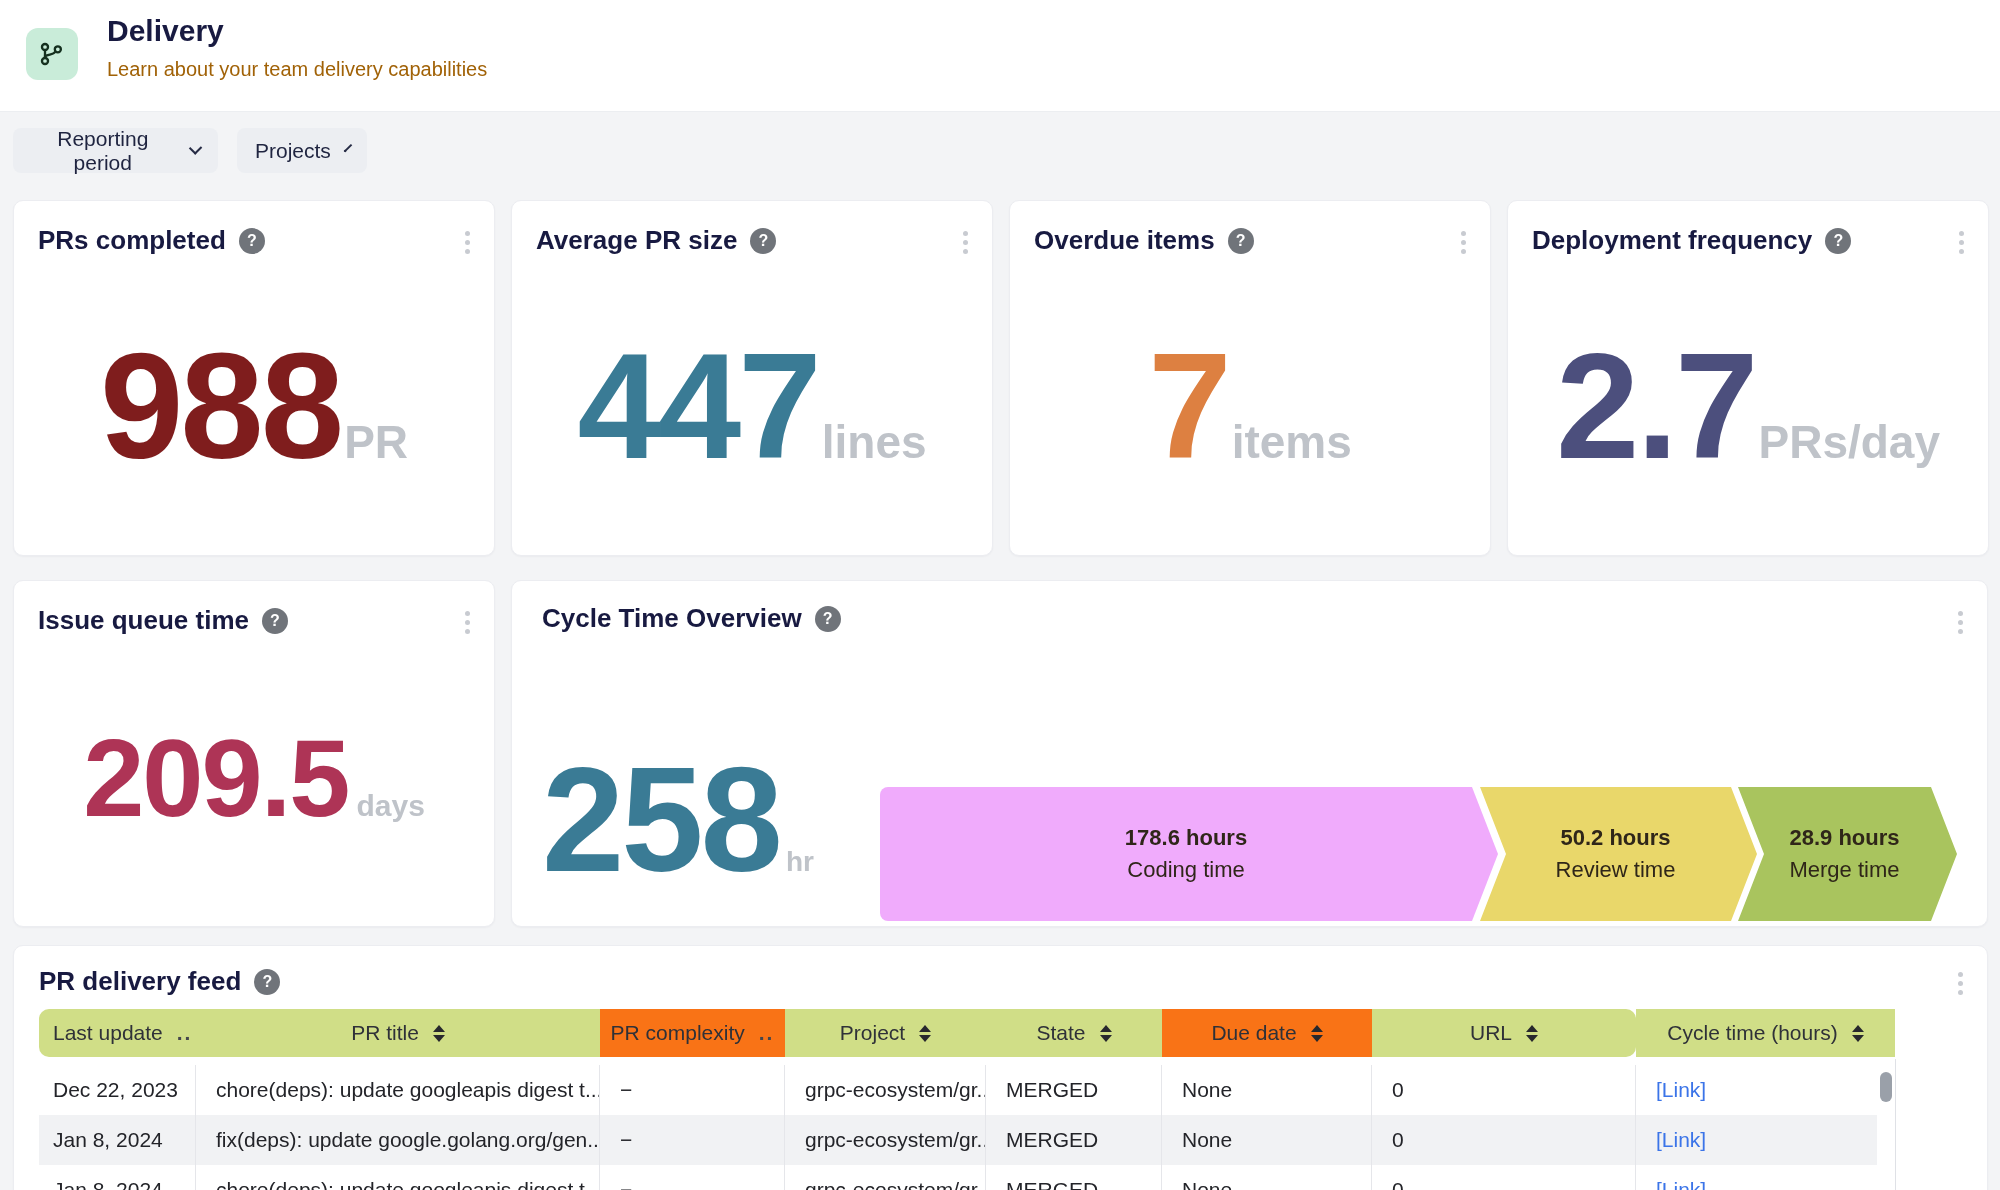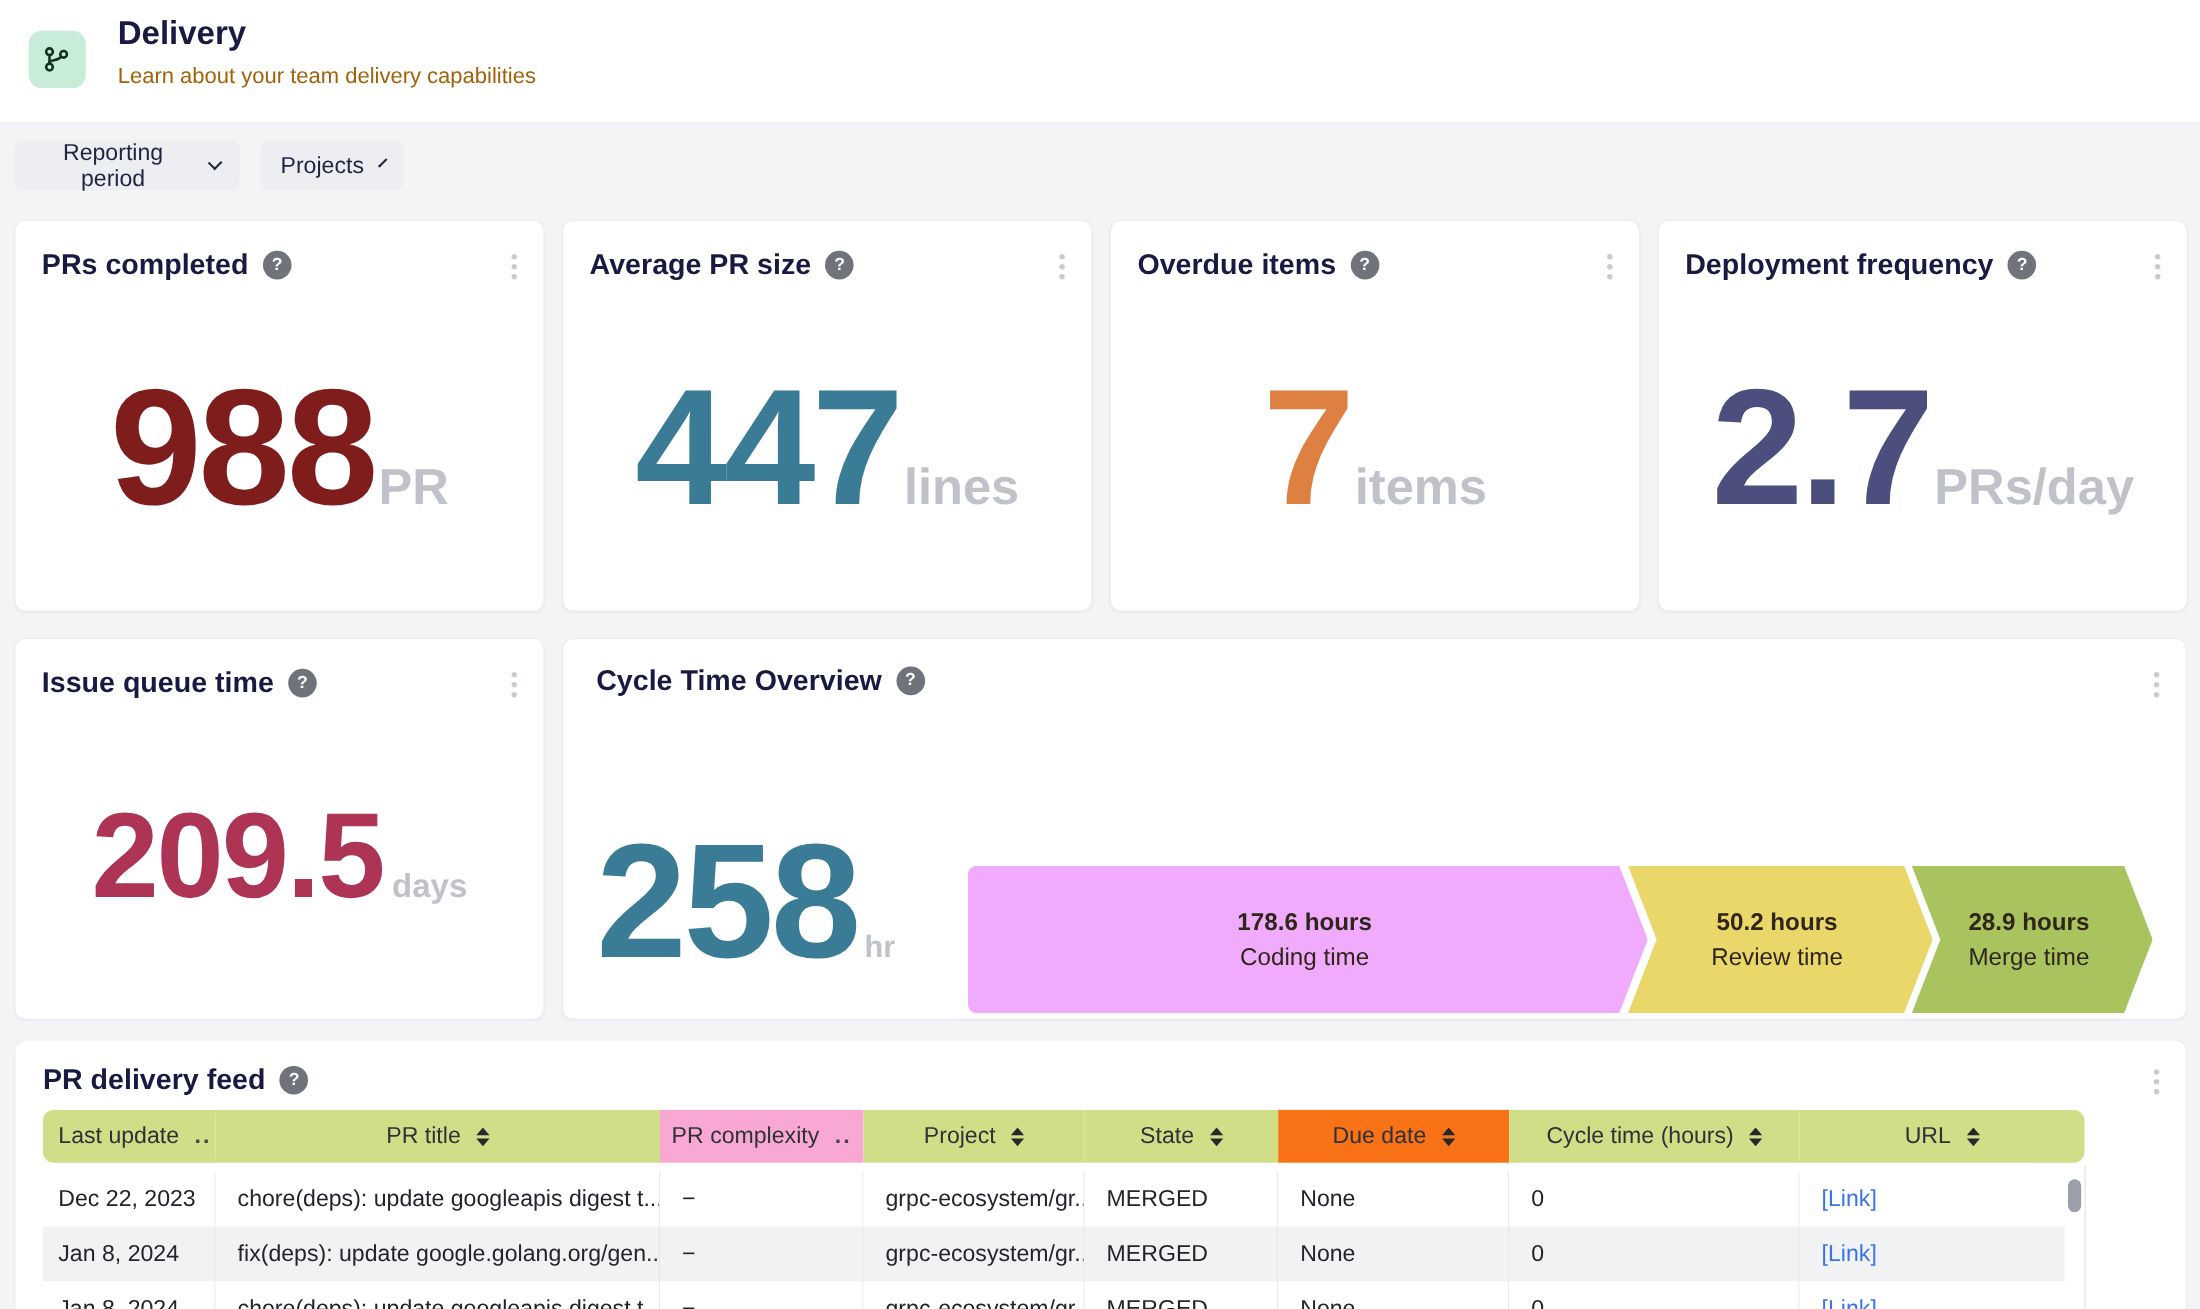--- a/index.html
+++ b/index.html
@@ -222,21 +222,21 @@
           <span>Last update</span>
           <span class="sort-dots">..</span>
         </div>
         <div class="fh" style="background: rgb(208, 222, 135);">
           <span>PR title</span>
           <span class="sort-arrows">
             <span class="up"></span>
             <span class="dn"></span>
           </span>
         </div>
-        <div class="fh" style="background: #f9a8d4;">
+        <div class="fh" style="background: #f97316;">
           <span>PR complexity</span>
           <span class="sort-dots">..</span>
         </div>
         <div class="fh" style="background: rgb(208, 222, 135);">
           <span>Project</span>
           <span class="sort-arrows">
             <span class="up"></span>
             <span class="dn"></span>
           </span>
         </div>
@@ -247,29 +247,29 @@
             <span class="dn"></span>
           </span>
         </div>
         <div class="fh" style="background: #f97316;">
           <span>Due date</span>
           <span class="sort-arrows">
             <span class="up"></span>
             <span class="dn"></span>
           </span>
         </div>
+        <div class="fh last" style="background: rgb(208, 222, 135);">
+          <span>URL</span>
+          <span class="sort-arrows">
+            <span class="up"></span>
+            <span class="dn"></span>
+          </span>
+        </div>
         <div class="fh" style="background: rgb(208, 222, 135);">
           <span>Cycle time (hours)</span>
-          <span class="sort-arrows">
-            <span class="up"></span>
-            <span class="dn"></span>
-          </span>
-        </div>
-        <div class="fh last" style="background: rgb(208, 222, 135);">
-          <span>URL</span>
           <span class="sort-arrows">
             <span class="up"></span>
             <span class="dn"></span>
           </span>
         </div>
         <div class="spacer"></div>
         <div class="fc c0">Dec 22, 2023</div>
         <div class="fc c1">chore(deps): update googleapis digest t...</div>
         <div class="fc c2">−</div>
         <div class="fc c3">grpc-ecosystem/gr...</div>

